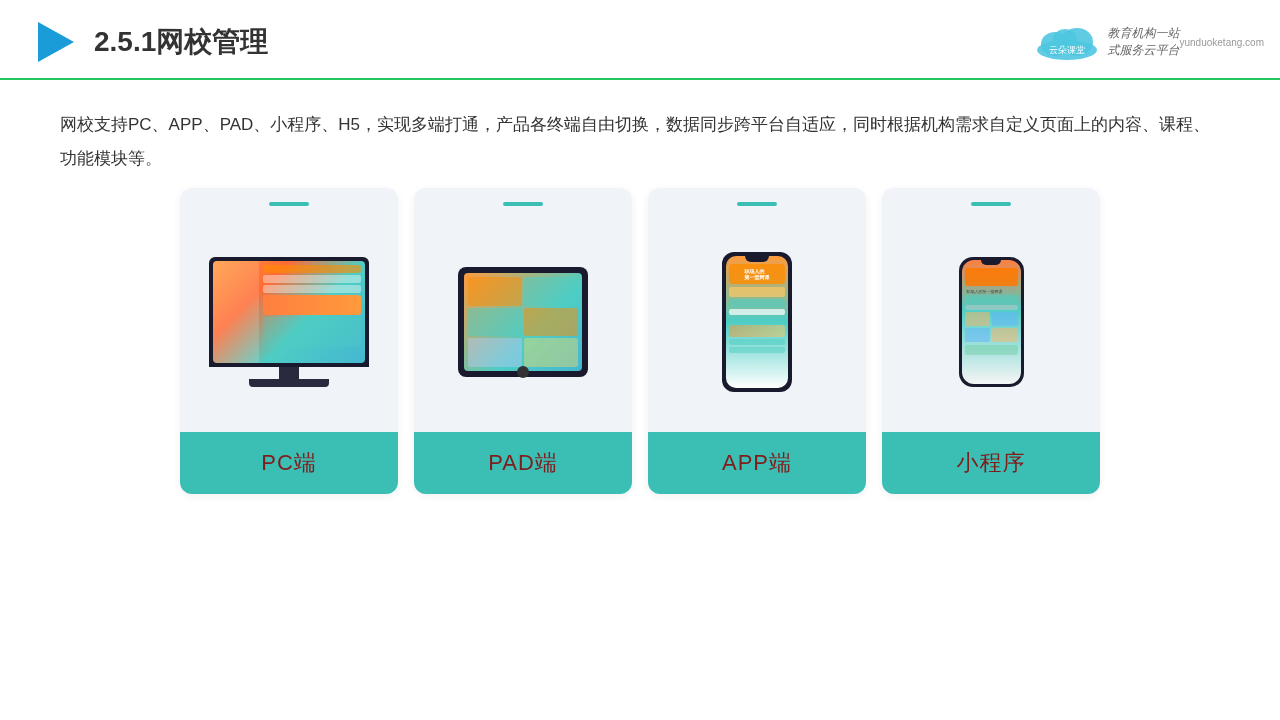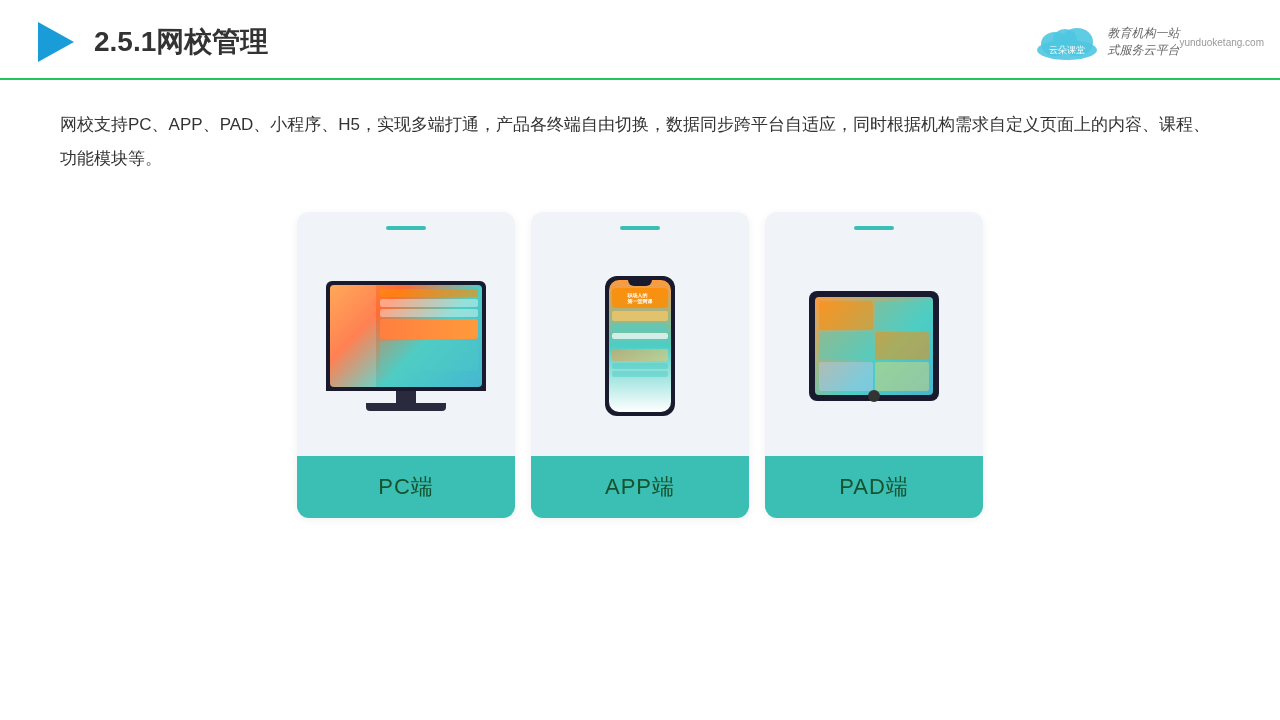--- a/index.html
+++ b/index.html
@@ -43,21 +43,21 @@
     }
 
     
     .content {
       padding: 28px 60px 20px 60px;
     }
     .description {
       font-size: 17px;
       color: #333;
       line-height: 2;
-      margin-bottom: 36px;
+      margin-bottom: 12px;
     }
 
     
     .cards-container {
       display: flex;
       gap: 16px;
       justify-content: center;
       margin-top: 10px;
     }
 
@@ -78,21 +78,21 @@
       display: flex;
       align-items: center;
       justify-content: center;
       padding: 16px;
       background: #f0f4f8;
     }
 
     .device-label {
       width: 100%;
       background: #3bbfb5;
-      color: #14532d;
+      color: #7f1d1d;
       text-align: center;
       font-size: 22px;
       padding: 16px 6px;
       font-weight: 500;
       letter-spacing: 1px;
     }
 
     
     .pc-mockup {
       display: flex;
@@ -357,20 +357,38 @@
           <div class="pc-neck"></div>
           <div class="pc-base"></div>
         </div>
       </div>
       <div class="device-label">PC端</div>
     </div>
 
     <div class="device-card">
       <div class="card-top-line"></div>
       <div class="device-image-area">
+        <div class="tablet-mockup">
+          <div class="tablet-screen">
+            <div class="tablet-cell orange"></div>
+            <div class="tablet-cell teal"></div>
+            <div class="tablet-cell teal"></div>
+            <div class="tablet-cell orange"></div>
+            <div class="tablet-cell" style="background:rgba(200,200,255,0.4);"></div>
+            <div class="tablet-cell" style="background:rgba(255,220,100,0.4);"></div>
+          </div>
+          <div class="tablet-home"></div>
+        </div>
+      </div>
+      <div class="device-label">PAD端</div>
+    </div>
+
+    <div class="device-card">
+      <div class="card-top-line"></div>
+      <div class="device-image-area">
         <div class="phone-mockup">
           <div class="phone-notch"></div>
           <div class="phone-screen">
             <div class="phone-screen-header">
               <span style="font-size:5px;color:white;font-weight:bold;">职场人的<br>第一堂网课</span>
             </div>
             <div class="phone-screen-body">
               <div class="phone-row" style="background:rgba(255,200,100,0.7);height:10px;"></div>
               <div class="phone-row teal" style="height:8px;"></div>
               <div class="phone-row light" style="height:6px;"></div>
@@ -381,31 +399,35 @@
             </div>
           </div>
         </div>
       </div>
       <div class="device-label">APP端</div>
     </div>
 
     <div class="device-card">
       <div class="card-top-line"></div>
       <div class="device-image-area">
-        <div class="tablet-mockup">
-          <div class="tablet-screen">
-            <div class="tablet-cell orange"></div>
-            <div class="tablet-cell teal"></div>
-            <div class="tablet-cell teal"></div>
-            <div class="tablet-cell orange"></div>
-            <div class="tablet-cell" style="background:rgba(200,200,255,0.4);"></div>
-            <div class="tablet-cell" style="background:rgba(255,220,100,0.4);"></div>
+        <div class="phone-small">
+          <div class="phone-small-notch"></div>
+          <div class="phone-small-screen">
+            <div class="phone-small-header"></div>
+            <div style="font-size:4px;color:#444;padding:0 2px;line-height:1.6;">职场人的第一堂网课</div>
+            <div class="phone-small-row teal" style="height:8px;"></div>
+            <div class="phone-small-row"></div>
+            <div class="phone-small-grid">
+              <div class="phone-small-cell"></div>
+              <div class="phone-small-cell blue"></div>
+              <div class="phone-small-cell blue"></div>
+              <div class="phone-small-cell"></div>
+            </div>
+            <div class="phone-small-row" style="margin-top:3px;background:rgba(100,200,150,0.4);height:10px;"></div>
           </div>
-          <div class="tablet-home"></div>
         </div>
       </div>
-      <div class="device-label">PAD端</div>
+      <div class="device-label">小程序</div>
     </div>
-
 
 
   </div>
 </main>
 
 </body></html>

